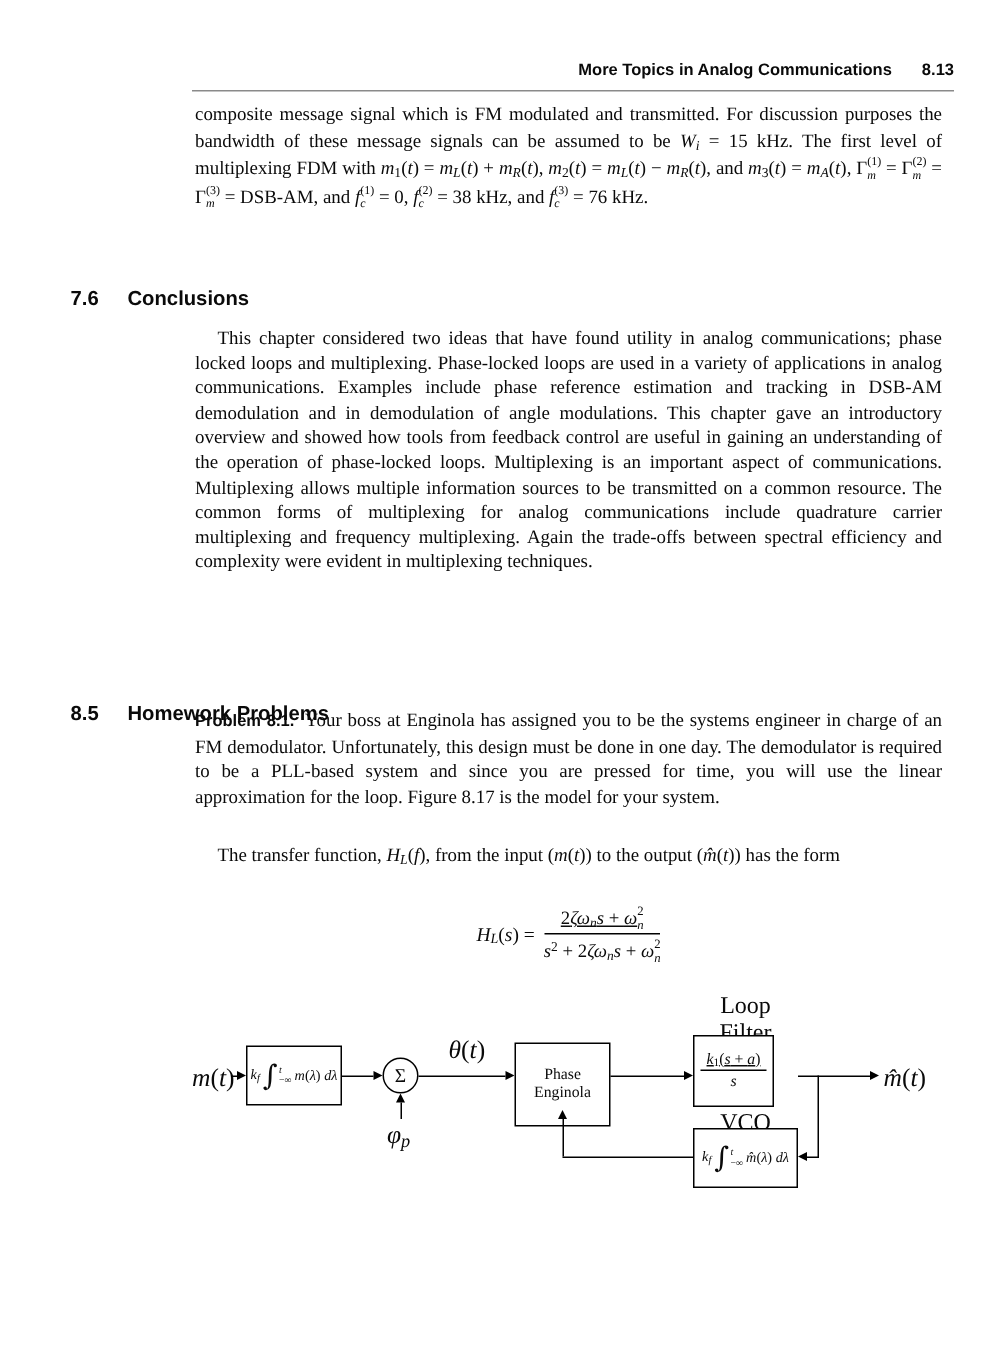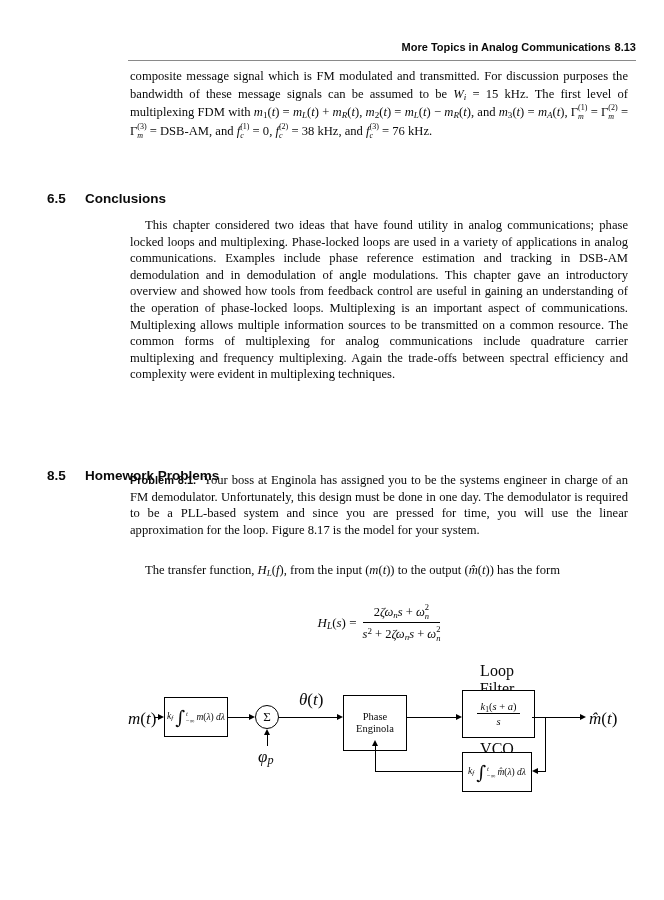--- a/index.html
+++ b/index.html
@@ -3,21 +3,21 @@
 <meta charset="utf-8">
 <style>
   * { margin:0; padding:0; box-sizing:border-box; }
   html,body { background:#ffffff; }
   body { width:664px; height:900px; position:relative; overflow:hidden;
          font-family:"Liberation Serif","DejaVu Serif",serif; color:#0a0a0a; }
   .page { position:absolute; inset:0; }
 
   
   .header { position:absolute; left:128px; top:41px; width:508px;
-            display:flex; justify-content:flex-end; align-items:baseline; gap:4px;
+            display:flex; justify-content:flex-end; align-items:baseline; gap:20px;
             border-bottom:1px solid #8a8a8a; padding-bottom:7px;
             font-family:"Liberation Sans",sans-serif; font-weight:bold; font-size:11px; }
 
   
   .para { position:absolute; left:130px; width:498px; font-size:12.6px;
           line-height:16.6px; text-align:justify; }
   .p1 { top:67px; line-height:18px; }
   .p2 { top:217px; text-indent:15px; }
   .p3 { top:472px; }
   .p4 { top:562px; text-indent:15px;font-family:Liberation Serif, serif; }
@@ -34,21 +34,21 @@
   sup { vertical-align:0.5em; } sub { vertical-align:-0.2em; }
   .ss { display:inline-block; vertical-align:-3px; font-size:8px; line-height:1.08; text-align:left; }
   .ss span { display:block; }
   .ss.eq { font-size:8.5px; }
 
   
   .equation { position:absolute; left:130px; top:600px; width:498px; height:46px;
               display:flex; align-items:center; justify-content:center; gap:6px;
               font-size:13px; }
   .frac { display:inline-block; text-align:center; vertical-align:middle; }
-  .frac .num { display:block; border-bottom:1px solid #000; padding:0 4px 0; }
+  .frac .num { display:block; border-bottom:1px solid #000; padding:0 4px 0;text-decoration:underline; }
   .frac .den { display:block; padding-top:2px; }
   .frac.sm { font-size:10.5px; }
   .eq-frac { font-size:12.5px; }
 
   
   .diagram { position:absolute; left:0; top:650px; width:664px; height:160px; }
   .ln { position:absolute; background:#000; height:1px; }
   .ar, .al, .au { position:absolute; width:0; height:0; }
   .ar { border-top:3.5px solid transparent; border-bottom:3.5px solid transparent; border-left:6px solid #000; }
   .al { border-top:3.5px solid transparent; border-bottom:3.5px solid transparent; border-right:6px solid #000; }
@@ -76,21 +76,21 @@
 <div class="page">
 
   <div class="header">
     <span>More Topics in Analog Communications</span>
     <span>8.13</span>
   </div>
 
   <div class="para p1">composite message signal which is FM modulated and transmitted. For discussion purposes the bandwidth of these message signals can be assumed to be <i>W<sub>i</sub></i> = 15 kHz. The first level of multiplexing FDM with <i>m</i><sub>1</sub>(<i>t</i>) = <i>m<sub>L</sub></i>(<i>t</i>) + <i>m<sub>R</sub></i>(<i>t</i>), <i>m</i><sub>2</sub>(<i>t</i>) = <i>m<sub>L</sub></i>(<i>t</i>) − <i>m<sub>R</sub></i>(<i>t</i>), and <i>m</i><sub>3</sub>(<i>t</i>) = <i>m<sub>A</sub></i>(<i>t</i>), Γ<span class="ss"><span>(1)</span><span><i>m</i></span></span> = Γ<span class="ss"><span>(2)</span><span><i>m</i></span></span> = Γ<span class="ss"><span>(3)</span><span><i>m</i></span></span> = DSB-AM, and <i>f</i><span class="ss"><span>(1)</span><span><i>c</i></span></span> = 0, <i>f</i><span class="ss"><span>(2)</span><span><i>c</i></span></span> = 38 kHz, and <i>f</i><span class="ss"><span>(3)</span><span><i>c</i></span></span> = 76 kHz.</div>
 
   <div class="sec-heading sh1">
-    <span class="sec-num">6.5</span><span class="sec-title">Conclusions</span>
+    <span class="sec-num">7.6</span><span class="sec-title">Conclusions</span>
   </div>
 
   <div class="para p2">This chapter considered two ideas that have found utility in analog communications; phase locked loops and multiplexing. Phase-locked loops are used in a variety of applications in analog communications. Examples include phase reference estimation and tracking in DSB-AM demodulation and in demodulation of angle modulations. This chapter gave an introductory overview and showed how tools from feedback control are useful in gaining an understanding of the operation of phase-locked loops. Multiplexing is an important aspect of communications. Multiplexing allows multiple information sources to be transmitted on a common resource. The common forms of multiplexing for analog communications include quadrature carrier multiplexing and frequency multiplexing. Again the trade-offs between spectral efficiency and complexity were evident in multiplexing techniques.</div>
 
   <div class="sec-heading sh2">
     <span class="sec-num">8.5</span><span class="sec-title">Homework Problems</span>
   </div>
 
   <div class="para p3">
     <span class="prob-label">Problem 8.1.</span><span>Your boss at Enginola has assigned you to be the systems engineer in charge of an FM demodulator. Unfortunately, this design must be done in one day. The demodulator is required to be a PLL-based system and since you are pressed for time, you will use the linear approximation for the loop. Figure 8.17 is the model for your system.</span>
@@ -126,21 +126,21 @@
     <span class="d-lab" style="left:299px;top:40px;"><i>θ</i>(<i>t</i>)</span>
 
     <div class="dbox col" style="left:343px;top:45px;width:64px;height:56px;">
       <span>Phase</span>
       <span>Enginola</span>
     </div>
     <div class="ln" style="left:407px;top:67px;width:49px;"></div>
     <div class="ar" style="left:456px;top:64px;"></div>
 
     <span class="d-title" style="left:462px;top:12px;width:70px;">Loop Filter</span>
-    <div class="dbox" style="left:462px;top:40px;width:73px;height:48px;">
+    <div class="dbox" style="left:462px;top:40px;width:54px;height:48px;">
       <span class="frac sm">
         <span class="num"><i>k</i><sub>1</sub>(<i>s</i> + <i>a</i>)</span>
         <span class="den"><i>s</i></span>
       </span>
     </div>
     <div class="ln" style="left:532px;top:67px;width:48px;"></div>
     <div class="ar" style="left:580px;top:64px;"></div>
     <span class="d-lab" style="left:589px;top:59px;"><i>m̂</i>(<i>t</i>)</span>
 
     <div class="ln" style="left:545px;top:67px;width:1px;height:55px;"></div>

